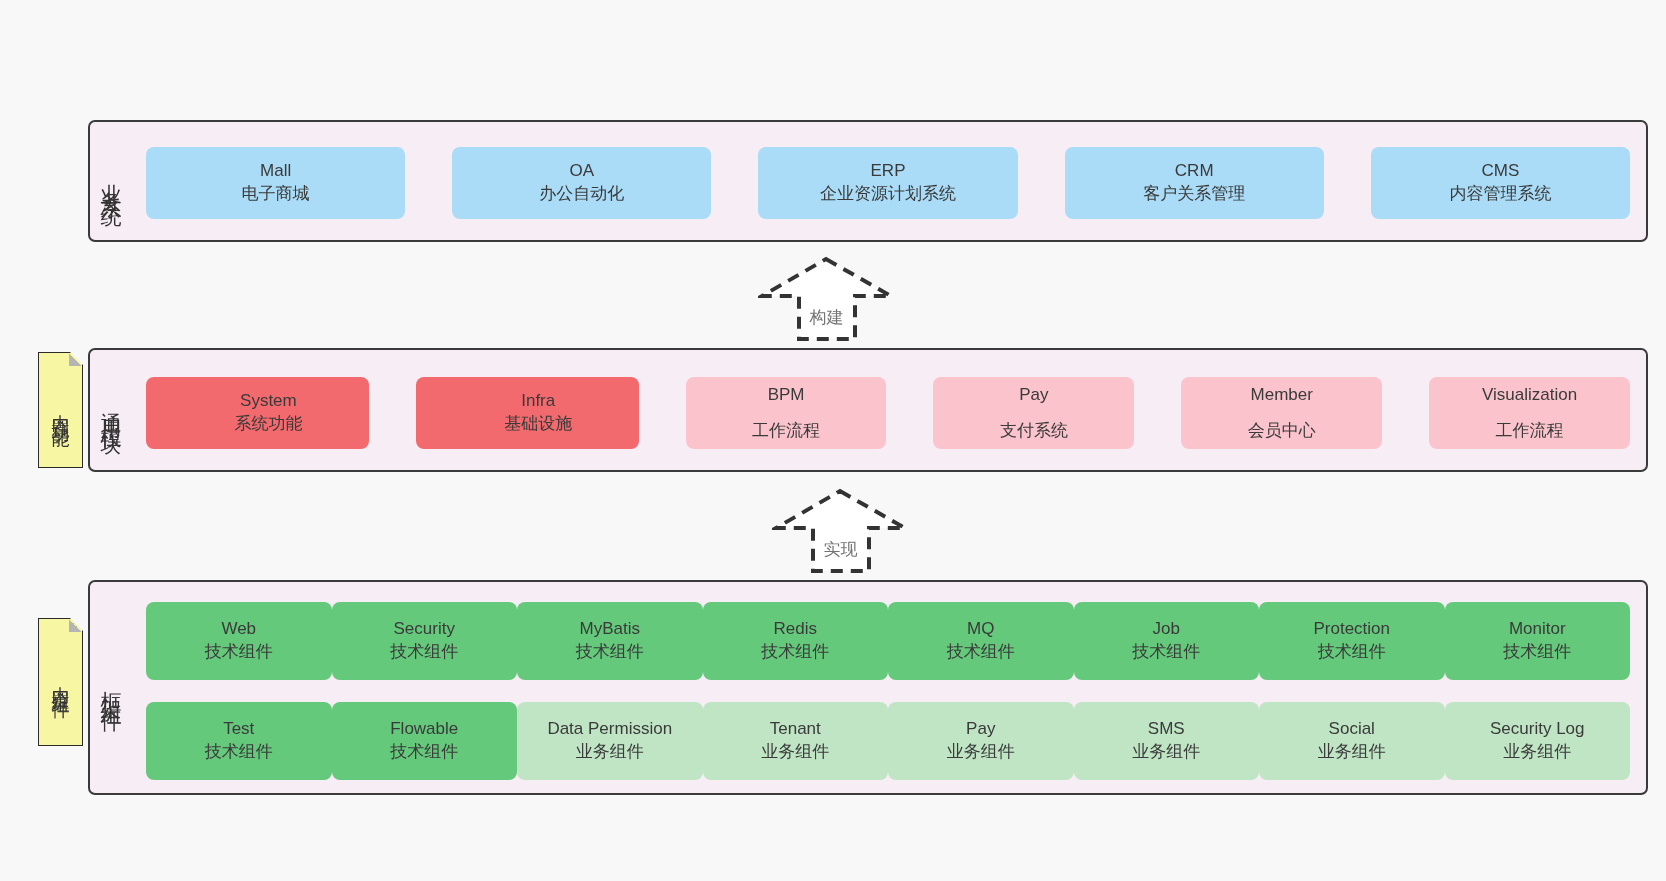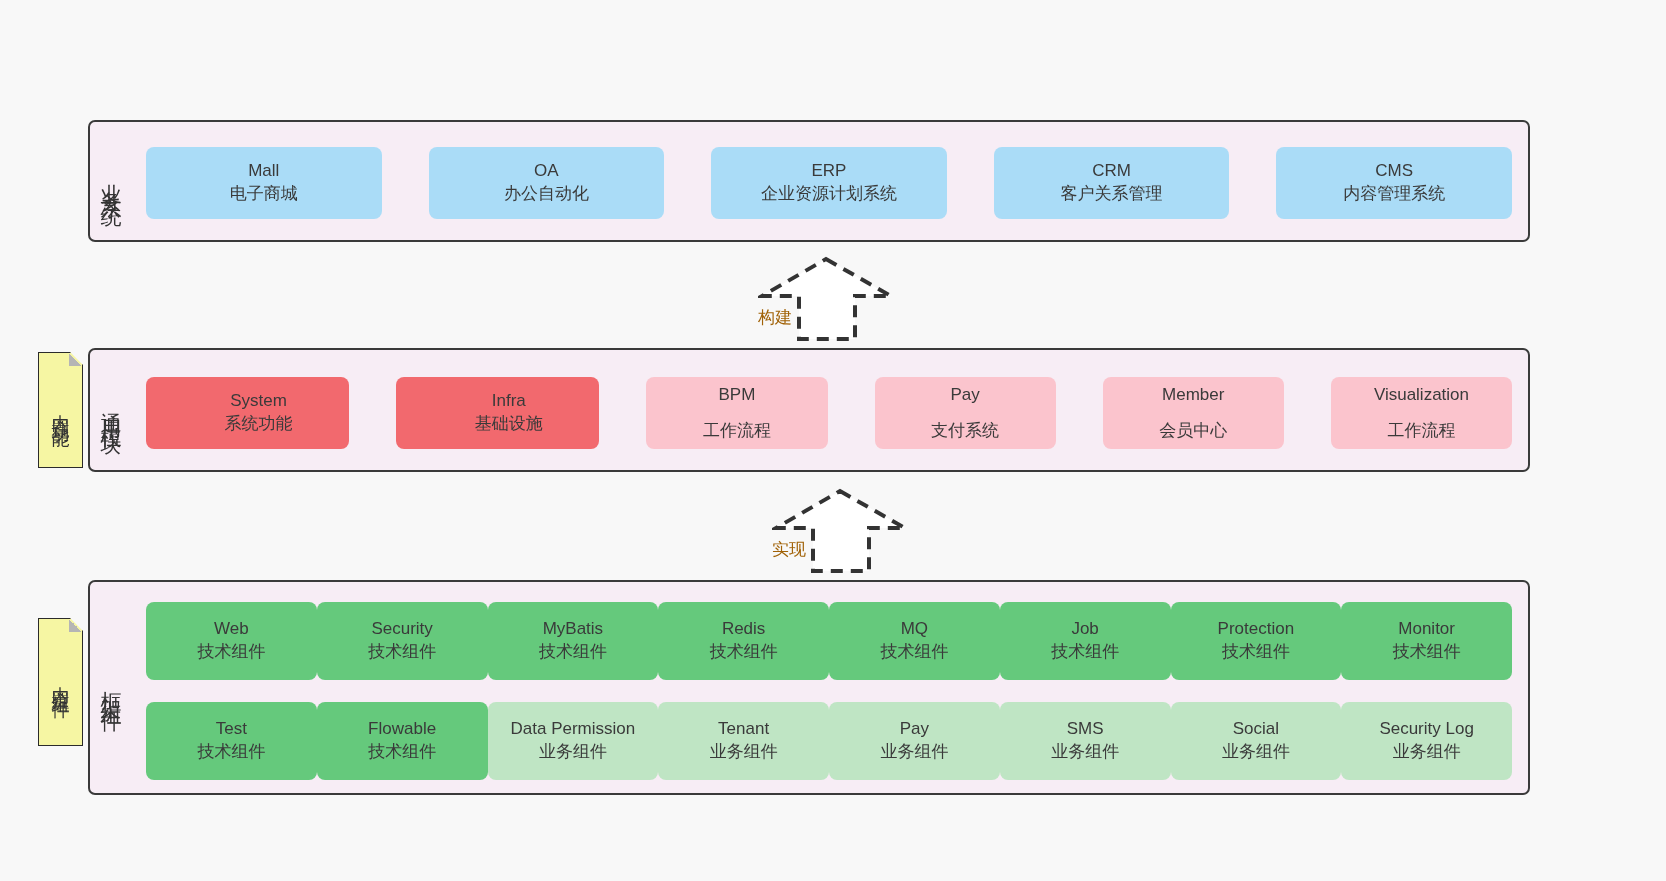--- a/index.html
+++ b/index.html
@@ -1,18 +1,18 @@
 <!DOCTYPE html>
 <html><head>
 <meta charset="utf-8">
 <style>
   html,body{margin:0;padding:0;background:#f8f8f8;font-family:"Liberation Sans","DejaVu Sans",sans-serif;}
   .canvas{position:relative;width:1666px;height:881px;background:#f8f8f8;overflow:hidden;}
 
-  .panel{position:absolute;left:88px;width:1442px;background:#f7edf5;border:2px solid #3a3a3a;border-radius:7px;box-sizing:border-box;}
+  .panel{position:absolute;left:88px;width:1560px;background:#f7edf5;border:2px solid #3a3a3a;border-radius:7px;box-sizing:border-box;}
   .panel-label{position:absolute;left:11px;top:50%;transform:translateY(-50%);
     writing-mode:vertical-rl;text-orientation:upright;font-size:21px;color:#333;
     letter-spacing:7px;white-space:nowrap;line-height:1;}
   .boxes{position:absolute;left:56px;right:16px;display:flex;}
   .row6{gap:47px;}
   .row8{}
   .box{flex:1;border-radius:8px;display:flex;flex-direction:column;align-items:center;justify-content:center;
     text-align:center;color:#3a3a3a;font-size:17px;line-height:1.35;padding:2px 6px;box-sizing:border-box;}
   .h72{height:72px;}
   .h78{height:78px;}
@@ -24,21 +24,21 @@
 
   .sticky{position:absolute;left:38px;width:45px;background:#f6f6a3;border:1px solid #2b2b2b;box-sizing:border-box;
     clip-path:polygon(0 0, calc(100% - 13px) 0, 100% 13px, 100% 100%, 0 100%);}
   .sticky-fold{position:absolute;top:0;right:0;width:13px;height:13px;
     background:linear-gradient(225deg, rgba(0,0,0,0) 50%, #b5b5b5 50%);}
   .sticky-text{position:absolute;left:50%;top:50%;transform:translate(-50%,-50%);
     writing-mode:vertical-rl;text-orientation:upright;font-size:18px;color:#333;letter-spacing:5px;line-height:1;white-space:nowrap;}
 
   .arrow{position:absolute;width:137px;height:86px;}
   .arrow svg{display:block;}
-  .arrow-label{position:absolute;left:0;right:0;top:50px;text-align:left;font-size:17px;color:#a16207;}
+  .arrow-label{position:absolute;left:0;right:0;top:50px;text-align:center;font-size:17px;color:#737373;}
 </style>
 </head>
 <body>
 
 <div class="canvas">
 
   <div class="panel" style="top:120px;height:122px;">
     <div class="panel-label">业务系统</div>
     <div class="boxes row6" style="top:25px;">
       <div class="box h72 box-blue">

